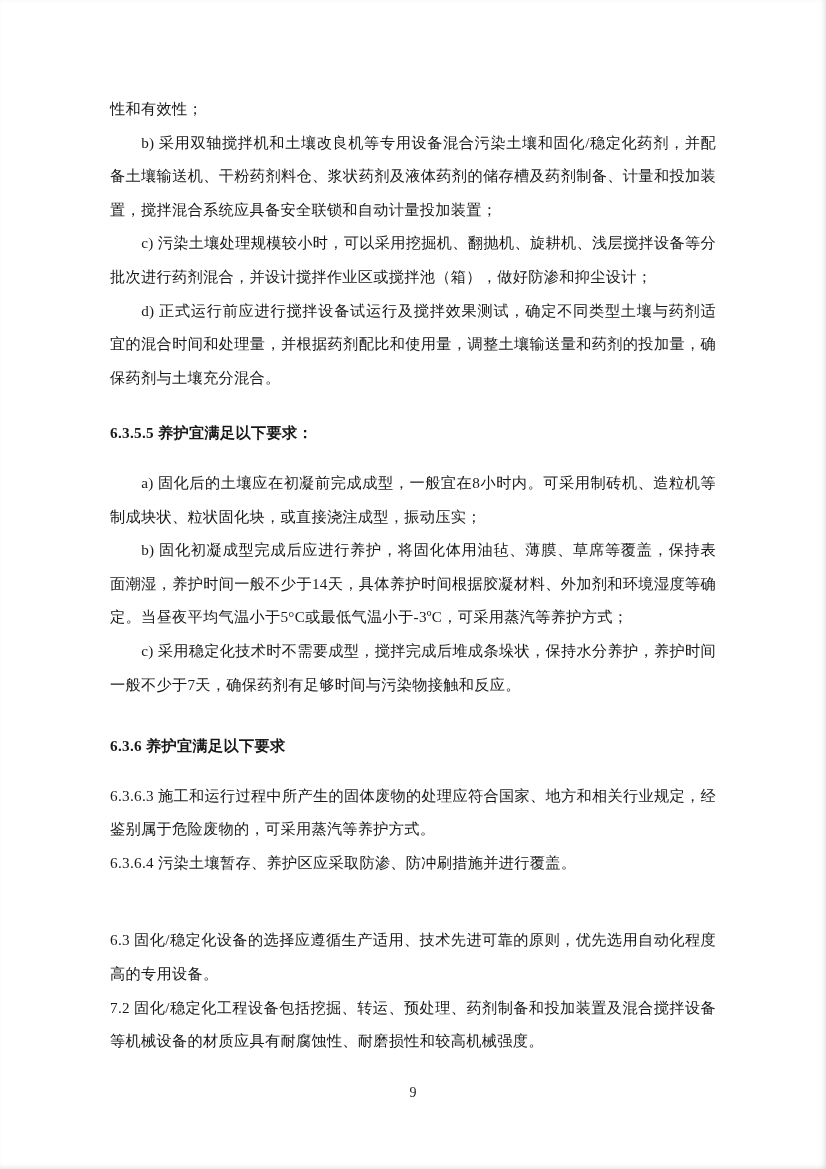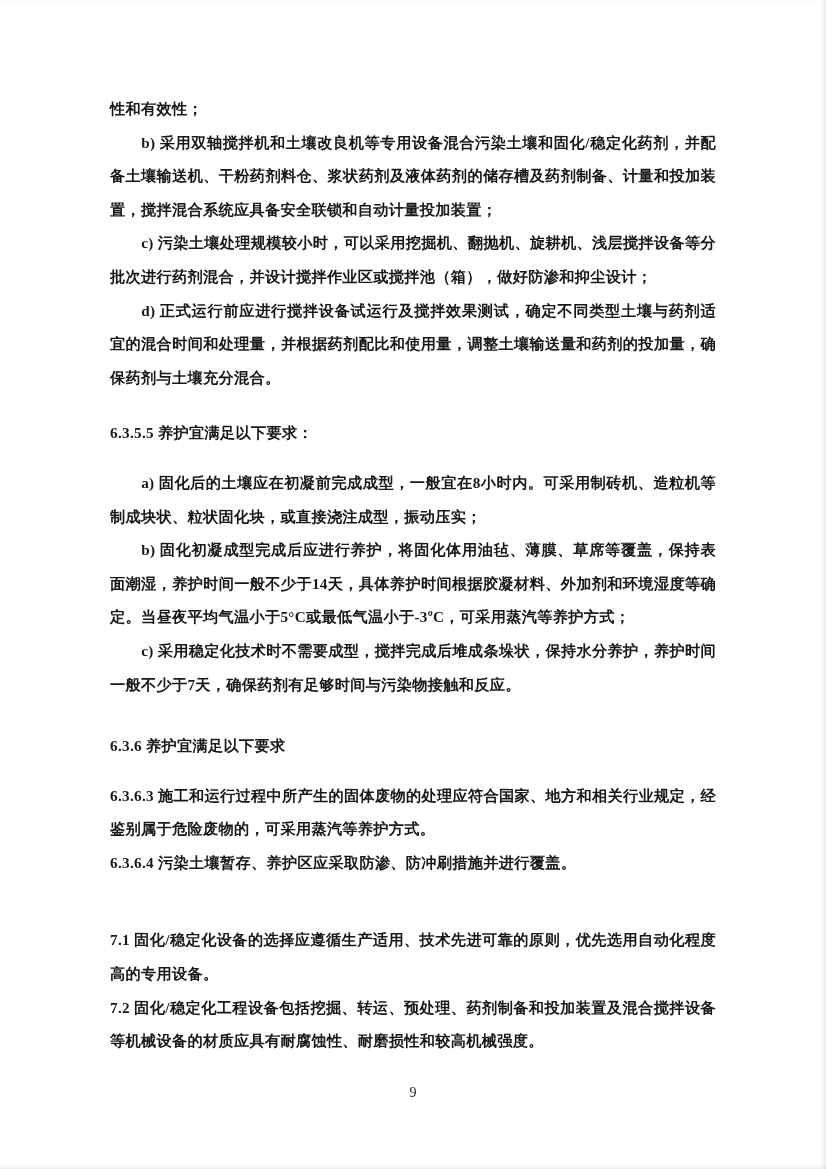--- a/index.html
+++ b/index.html
@@ -34,21 +34,20 @@
     top: 92px;
     width: 606px;
   }
   p {
     margin: 0;
     font-size: 15.2px;
     line-height: 33.6px;
     text-align: justify;
     text-justify: inter-ideograph;
     letter-spacing: .02em;
-    font-weight: bold;
   }
   
   .flow { text-indent: 0; }
   
   .item { text-indent: 2.05em; }
   
   .clause { text-indent: 0; }
   
   .heading {
     font-weight: bold;
@@ -108,20 +107,20 @@
 
     <p class="clause">6.3.6.3  施工和运行过程中所产生的固体废物的处理应符合国家、地方和相关行业规定，经鉴别属于危险废物的，可采用蒸汽等养护方式。</p>
 
     <p class="clause">6.3.6.4  污染土壤暂存、养护区应采取防渗、防冲刷措施并进行覆盖。</p>
 
     <div class="gap-lg"></div>
 
 
     <div class="gap-sm"></div>
 
-    <p class="clause">7.1  固化/稳定化设备的选择应遵循生产适用、技术先进可靠的原则，优先选用自动化程度高的专用设备。</p>
+    <p class="clause">6.3  固化/稳定化设备的选择应遵循生产适用、技术先进可靠的原则，优先选用自动化程度高的专用设备。</p>
 
     <p class="clause">7.2  固化/稳定化工程设备包括挖掘、转运、预处理、药剂制备和投加装置及混合搅拌设备等机械设备的材质应具有耐腐蚀性、耐磨损性和较高机械强度。</p>
 
   </div>
 
   <div class="folio">9</div>
 </div>
 
 </body></html>

